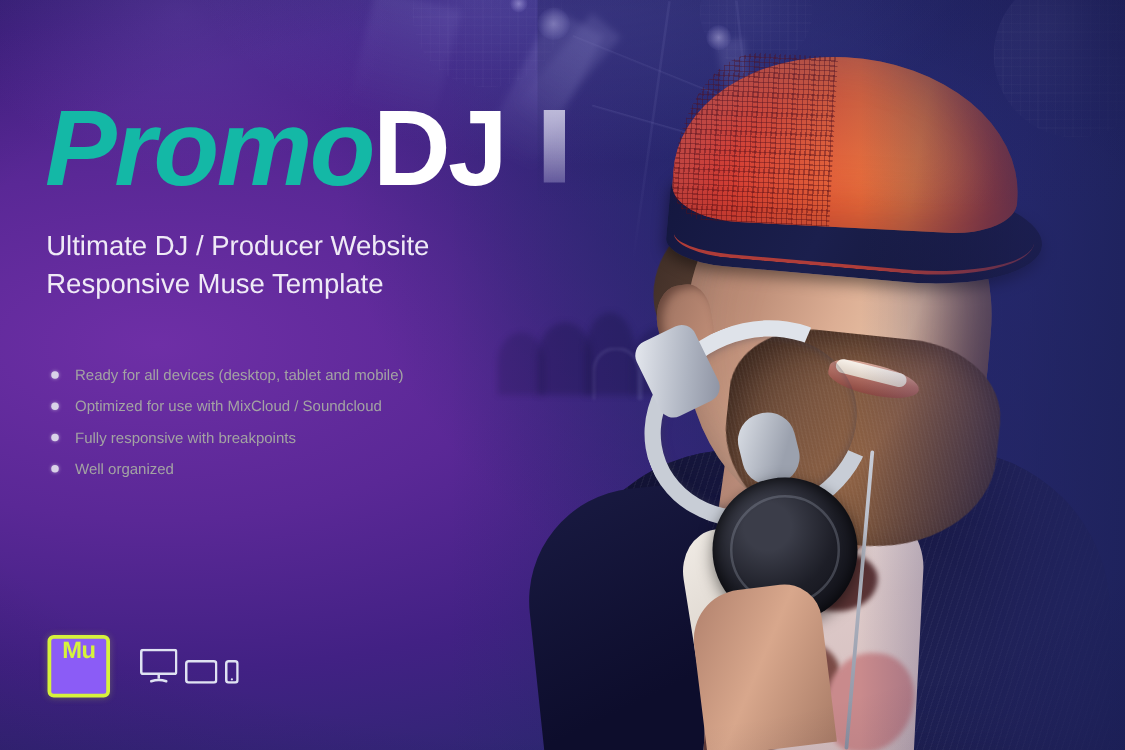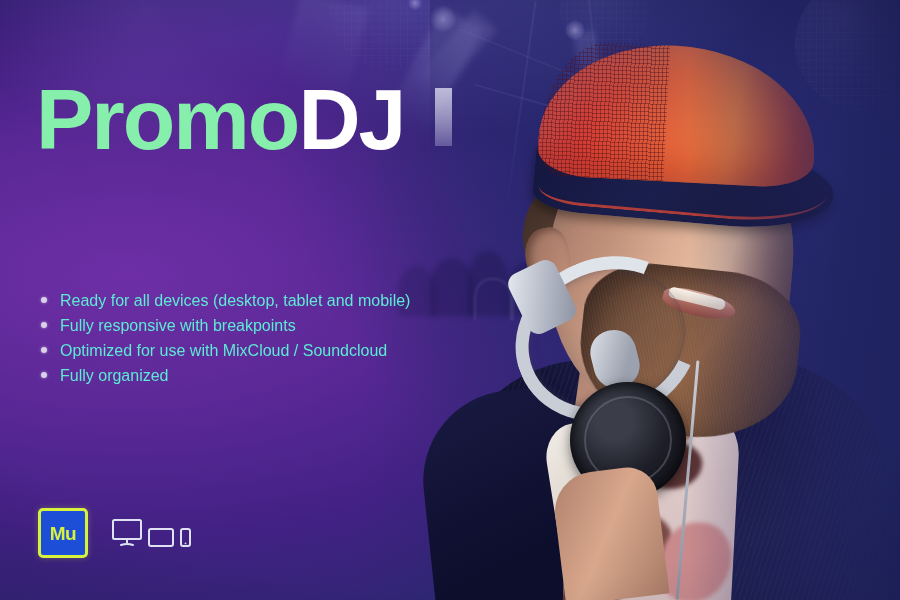--- a/index.html
+++ b/index.html
@@ -201,42 +201,42 @@
   #person-topshade{position:absolute;inset:0;
     background:linear-gradient(to top,rgba(30,28,84,0) 72%,rgba(32,32,92,.35) 100%);}
 
   
   #content{position:absolute;left:0;top:0;width:520px;height:600px;}
   #title{
     position:absolute;left:36px;top:72px;
     font-size:86px;line-height:94px;font-weight:bold;letter-spacing:-2px;
     white-space:nowrap;
   }
-  #title .red{color:#86efac;}
+  #title .red{color:#14b8a6;font-style:italic;}
   #title .white{color:#ffffff;}
   #subtitle{
     position:absolute;left:37px;top:182px;width:440px;
     color:#efeaf6;font-size:22px;line-height:30px;font-weight:normal;
   }
   #features{position:absolute;left:38px;top:288px;width:460px;margin:0;padding:0;list-style:none;}
   #features li{
     position:relative;padding-left:22px;
-    color:#5eead4;font-size:16px;line-height:25px;white-space:nowrap;
+    color:#a3a3a3;font-size:12px;line-height:25px;white-space:nowrap;
   }
   #features li::before{
     content:"";position:absolute;left:3px;top:9px;width:6px;height:6px;border-radius:50%;
     background:#d9d2e8;box-shadow:0 0 3px rgba(255,255,255,.5);
   }
 
   
   #badges{position:absolute;left:38px;top:508px;display:flex;align-items:center;gap:24px;}
   #muse-badge{
     width:44px;height:44px;border-radius:5px;
-    background:#1d4ed8;border:3px solid #d6f23c;
-    display:flex;align-items:center;justify-content:center;
+    background:#8b5cf6;border:3px solid #d6f23c;
+    display:flex;justify-content:center;
     box-shadow:0 0 6px rgba(214,242,60,.25);
   }
   #muse-badge span{
     color:#d6f23c;font-size:19px;font-weight:bold;letter-spacing:-.5px;line-height:1;
   }
   #devices{display:flex;align-items:flex-end;gap:6px;color:#dfe2f2;}
   .dev{stroke:#dfe2f2;fill:none;stroke-width:2;}
 </style>
 </head>
 <body>
@@ -339,26 +339,30 @@
     <div id="person-shade"></div>
     <div id="person-topshade"></div>
   </div>
 
   <div class="layer" id="bg-vignette"></div>
 
   <div id="content">
 
     <div id="title"><span class="red">Promo</span><span class="white">DJ</span></div>
 
+    <div id="subtitle">
+      <div>Ultimate DJ / Producer Website</div>
+      <div>Responsive Muse Template</div>
+    </div>
 
     <ul id="features">
       <li>Ready for all devices (desktop, tablet and mobile)</li>
+      <li>Optimized for use with MixCloud / Soundcloud</li>
       <li>Fully responsive with breakpoints</li>
-      <li>Optimized for use with MixCloud / Soundcloud</li>
-      <li>Fully organized</li>
+      <li>Well organized</li>
     </ul>
 
     <div id="badges">
       <div id="muse-badge">
         <span>Mu</span>
       </div>
       <div id="devices">
         <svg width="30" height="28" viewBox="0 0 30 28">
           <rect class="dev" x="1" y="1" width="28" height="19" rx="1.5"></rect>
           <path class="dev" d="M15 20 v4"></path>

